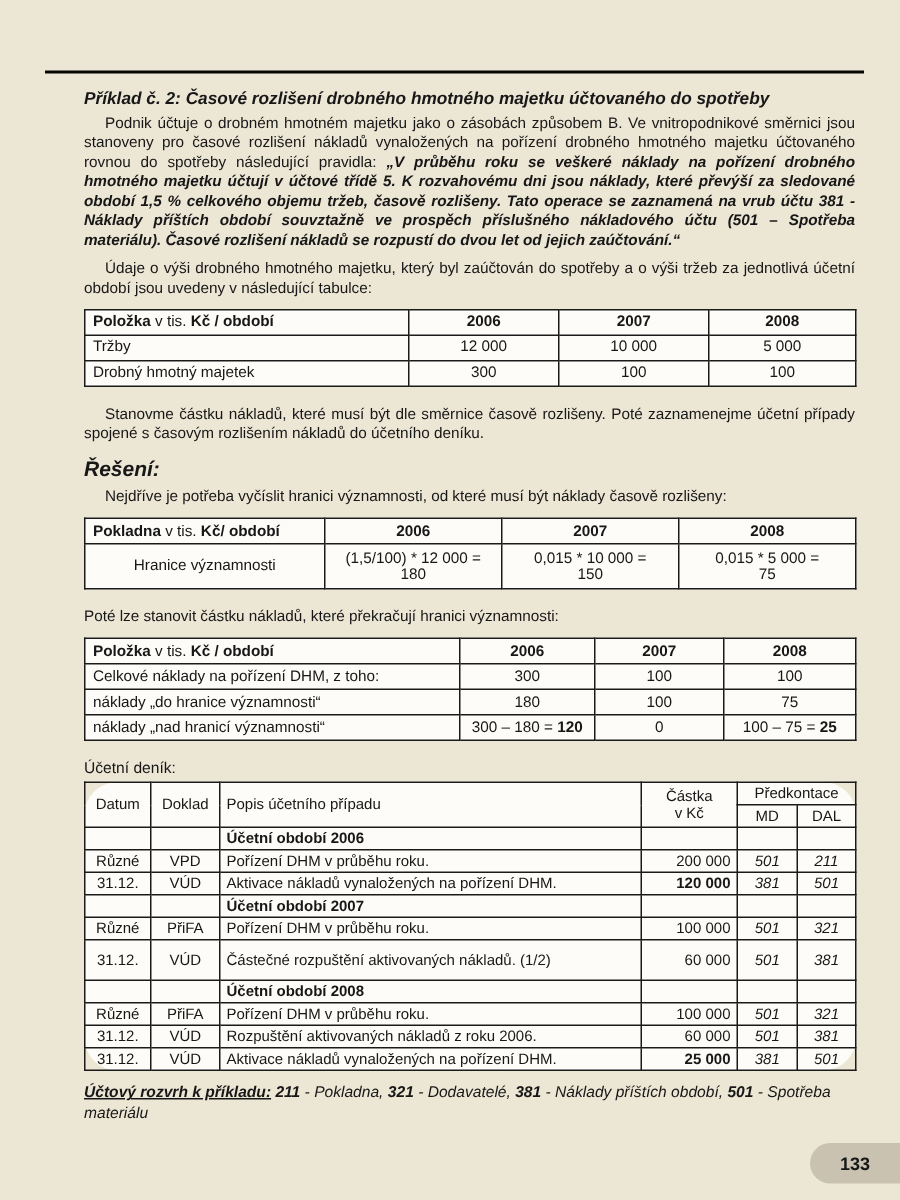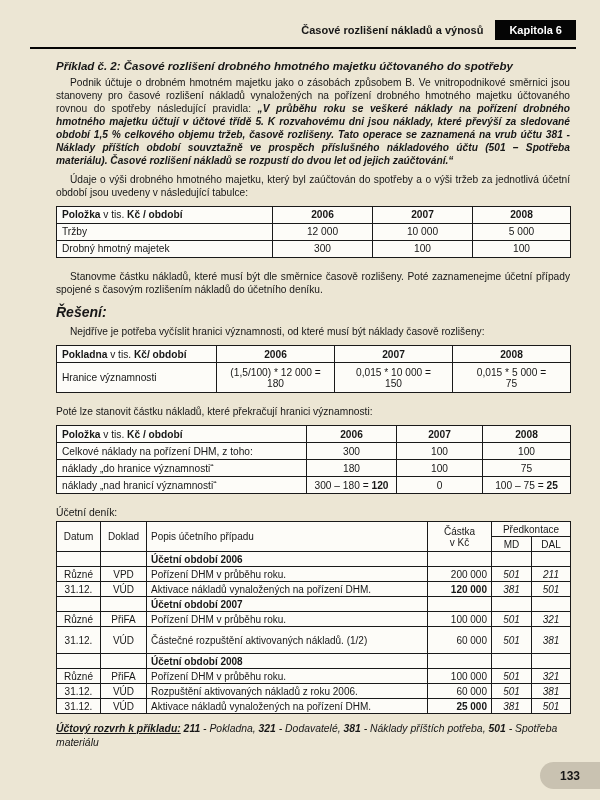--- a/index.html
+++ b/index.html
@@ -28,40 +28,36 @@
   table.tbl { border-collapse:collapse; background:#fdfcf8; width:100%;
     margin:3px 0 13px; font-size:10.2px; table-layout:fixed;padding-left:36px; }
   .tbl td { border:1px solid #1a1a1a; padding:2px 5px; vertical-align:middle;
     overflow:hidden; }
   .tbl .c { text-align:center; }
   .tbl .r { text-align:right; }
   .b { font-weight:bold; }
   .it { font-style:italic; }
   .u { text-decoration:underline; }
   .rowh td { height:17px; }
-  .formula-row td { height:30px; }
-  table.journal { font-size:10px; margin-bottom:8px; }
+  .formula-row td { height:30px;text-align:center; }
+  table.journal { font-size:10px; margin-bottom:8px;border-radius:23px; }
   .journal td { padding:1px 4px; height:15px; }
   .tall td { height:27px; }
   
   .footer-note { font-size:10.4px; font-style:italic; line-height:1.32; text-align:left; }
   .page-tab { position:absolute; right:0; bottom:11px; width:60px; height:27px;
     background:#c9c2b1; border-radius:14px 0 0 14px;
     display:flex; align-items:center; justify-content:center;
     font-weight:bold; font-size:12px; }
 </style>
 </head>
 <body>
 
 <div class="page">
 
-  <div class="header">
-    <span class="chapter-title">Časové rozlišení nákladů a výnosů</span>
-    <span class="badge">Kapitola 6</span>
-  </div>
   <div class="rule"></div>
 
   <div class="content">
 
     <div class="example-title">Příklad č. 2: Časové rozlišení drobného hmotného majetku účtovaného do spotřeby</div>
 
     <p class="body"><span>Podnik účtuje o drobném hmotném majetku jako o zásobách způsobem B. Ve vnitropodnikové směrnici jsou stanoveny pro časové rozlišení nákladů vynaložených na pořízení drobného hmotného majetku účtovaného rovnou do spotřeby následující pravidla: </span><span class="quote">„V průběhu roku se veškeré náklady na pořízení drobného hmotného majetku účtují v účtové třídě 5. K rozvahovému dni jsou náklady, které převýší za sledované období 1,5 % celkového objemu tržeb, časově rozlišeny. Tato operace se zaznamená na vrub účtu 381 - Náklady příštích období souvztažně ve prospěch příslušného nákladového účtu (501 – Spotřeba materiálu). Časové rozlišení nákladů se rozpustí do dvou let od jejich zaúčtování.“</span></p>
 
     <p class="body">Údaje o výši drobného hmotného majetku, který byl zaúčtován do spotřeby a o výši tržeb za jednotlivá účetní období jsou uvedeny v následující tabulce:</p>
 
@@ -263,21 +259,21 @@
         <td class="c">VÚD</td>
         <td>Aktivace nákladů vynaložených na pořízení DHM.</td>
         <td class="r b">25 000</td>
         <td class="c it">381</td>
         <td class="c it">501</td>
       </tr>
     </tbody>
       </table>
 
     <p class="footer-note"><span class="b u">Účtový rozvrh k příkladu:</span>
-      <b>211</b><span> - Pokladna, </span><b>321</b><span> - Dodavatelé, </span><b>381</b><span> - Náklady příštích potřeba, </span><b>501</b><span> - Spotřeba materiálu</span></p>
+      <b>211</b><span> - Pokladna, </span><b>321</b><span> - Dodavatelé, </span><b>381</b><span> - Náklady příštích období, </span><b>501</b><span> - Spotřeba materiálu</span></p>
 
   </div>
 
   <div class="page-tab">
     <span>133</span>
   </div>
 
 </div>
 
 </body></html>

